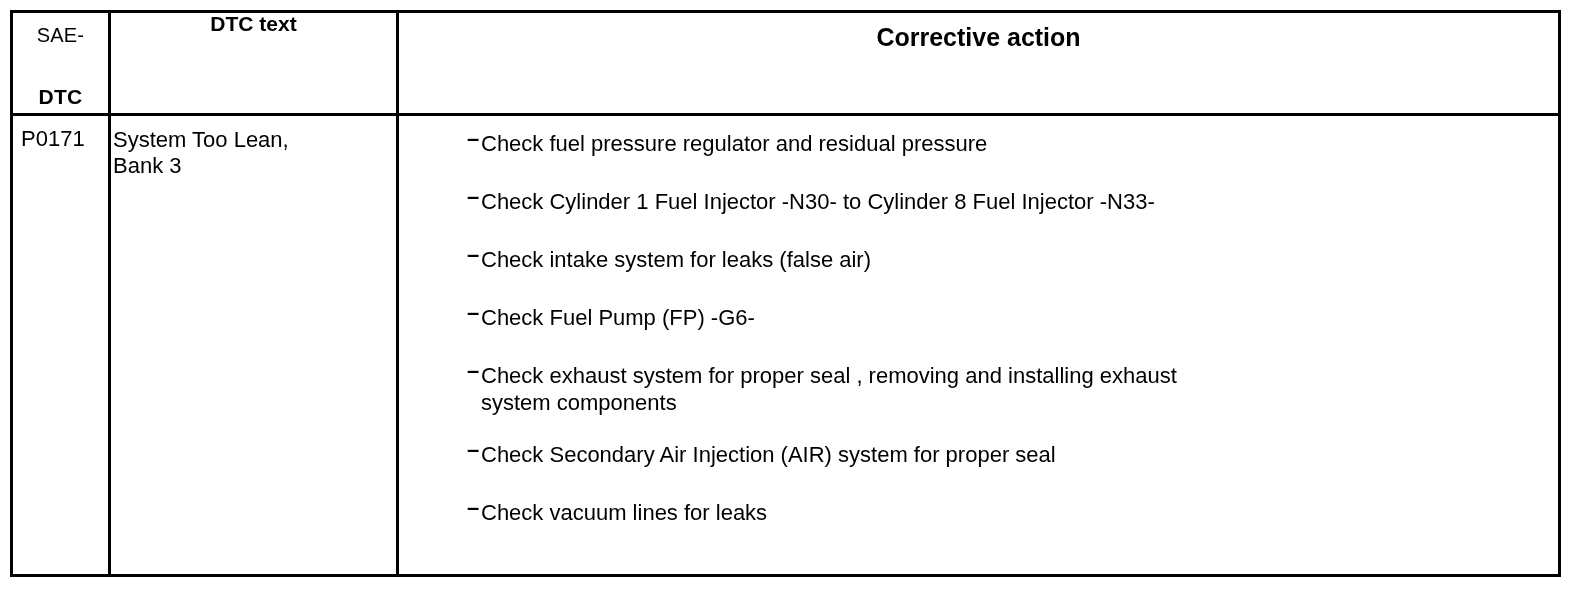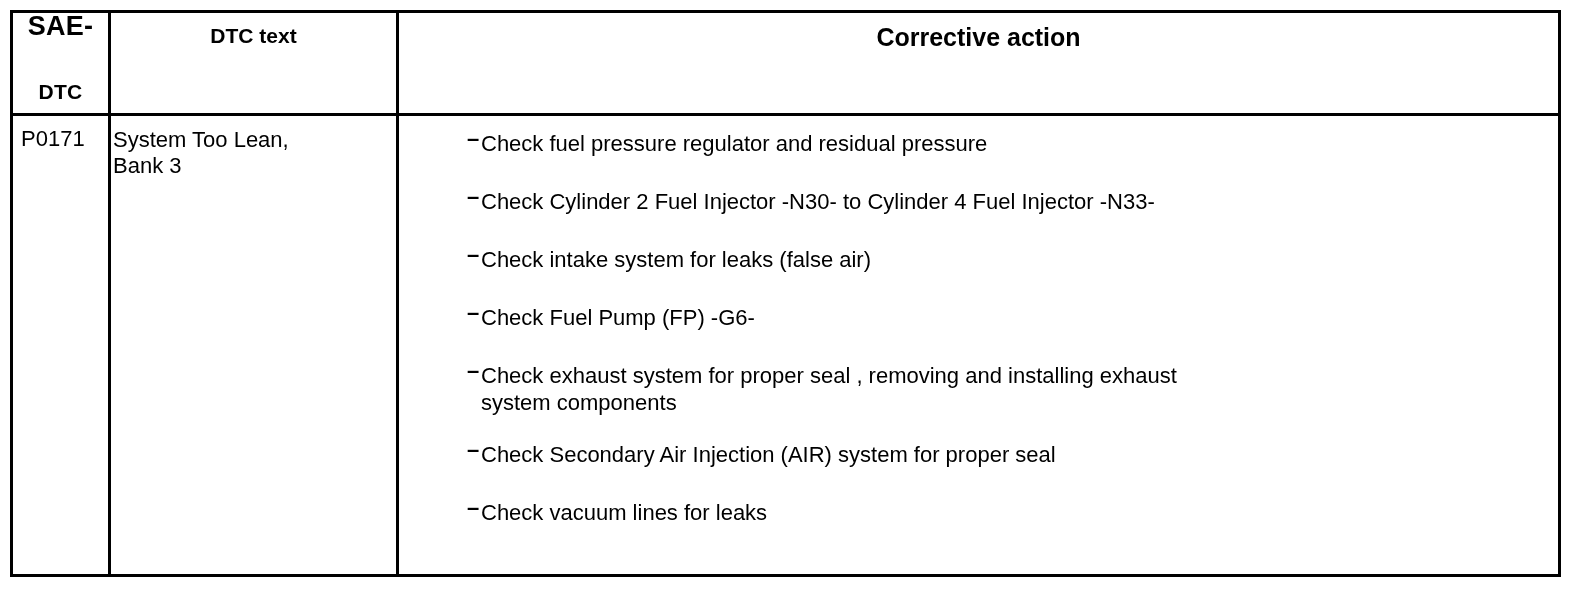--- a/index.html
+++ b/index.html
@@ -48,44 +48,44 @@
 
   
   .head-row { height: 103px; }
 
   .th-sae {
     text-align: center;
     vertical-align: top;
   }
   .th-sae .hl1 {
     display: block;
-    font-size: 27px;
-    font-weight: bold;
-    line-height: 1;
+    font-size: 20px;
+    font-weight: normal;
+    line-height: 1;
+    padding-top: 12px;
     letter-spacing: 0.2px;
   }
   .th-sae .hl2 {
     display: block;
     font-size: 21px;
     font-weight: bold;
     line-height: 1;
     padding-top: 41px;
     letter-spacing: 0.2px;
   }
 
   .th-text {
     text-align: center;
     vertical-align: top;
   }
   .th-text span {
     display: block;
     font-size: 21px;
     font-weight: bold;
     line-height: 1;
-    padding-top: 12px;
   }
 
   .th-act {
     text-align: center;
     vertical-align: top;
   }
   .th-act span {
     display: block;
     font-size: 25px;
     font-weight: bold;
@@ -195,21 +195,21 @@
         <td class="td-actions">
           <ul class="actions-list">
 
             <li class="action-item">
               <span class="action-bullet">–</span>
               <span class="action-text">Check fuel pressure regulator and residual pressure</span>
             </li>
 
             <li class="action-item">
               <span class="action-bullet">–</span>
-              <span class="action-text">Check Cylinder 2 Fuel Injector -N30- to Cylinder 4 Fuel Injector -N33-</span>
+              <span class="action-text">Check Cylinder 1 Fuel Injector -N30- to Cylinder 8 Fuel Injector -N33-</span>
             </li>
 
             <li class="action-item">
               <span class="action-bullet">–</span>
               <span class="action-text">Check intake system for leaks (false air)</span>
             </li>
 
             <li class="action-item">
               <span class="action-bullet">–</span>
               <span class="action-text">Check Fuel Pump (FP) -G6-</span>

